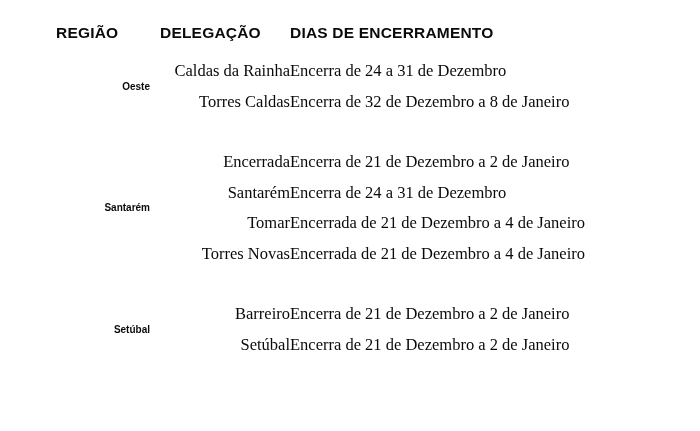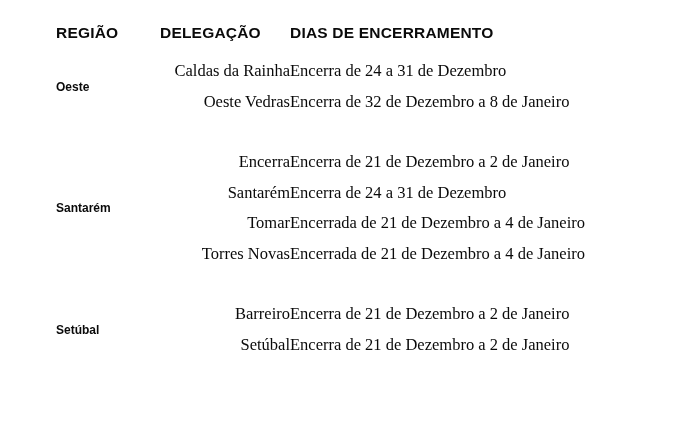--- a/index.html
+++ b/index.html
@@ -48,23 +48,24 @@
     font-family: "Liberation Serif", serif;
     font-size: 16.5px;
     line-height: 1.0;
     padding: 7px 0 7px 0;
     vertical-align: middle;
     white-space: nowrap;
   }
   td.region {
     font-family: "Liberation Sans", sans-serif;
     font-weight: bold;
-    font-size: 12px;
+    font-size: 10px;
     padding-left: 46px;
     vertical-align: middle;
+    text-align: right;
   }
   td.deleg {
     padding-left: 10px;
     text-align: right;
   }
   td.days {
     padding-left: 0px;
     margin-left: 8px;
   }
   tr.spacer td {
@@ -92,33 +93,33 @@
       </tr>
     </thead>
     <tbody>
 
       <tr>
         <td class="region" rowspan="2">Oeste</td>
         <td class="deleg">Caldas da Rainha</td>
         <td class="days">Encerra de 24 a 31 de Dezembro</td>
       </tr>
       <tr>
-        <td class="deleg">Oeste Vedras</td>
+        <td class="deleg">Torres Caldas</td>
         <td class="days">Encerra de 32 de Dezembro a 8 de Janeiro</td>
       </tr>
 
       <tr class="spacer">
         <td></td>
           <td></td>
           <td></td>
       </tr>
 
       <tr>
         <td class="region" rowspan="4">Santarém</td>
-        <td class="deleg">Encerra</td>
+        <td class="deleg">Encerrada</td>
         <td class="days">Encerra de 21 de Dezembro a 2 de Janeiro</td>
       </tr>
       <tr>
         <td class="deleg">Santarém</td>
         <td class="days">Encerra de 24 a 31 de Dezembro</td>
       </tr>
       <tr>
         <td class="deleg">Tomar</td>
         <td class="days">Encerrada de 21 de Dezembro a 4 de Janeiro</td>
       </tr>

